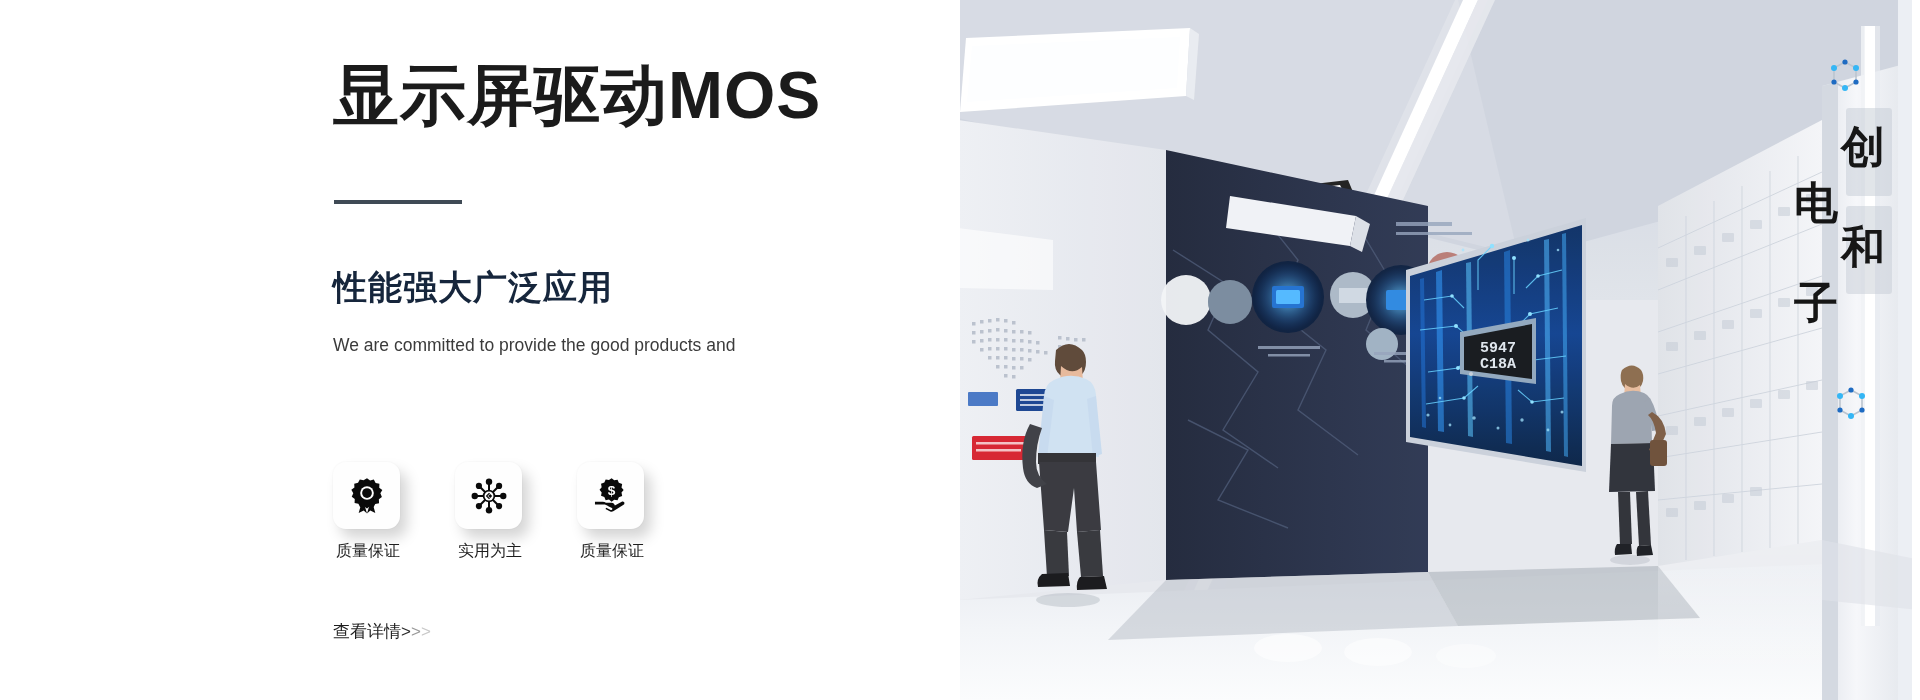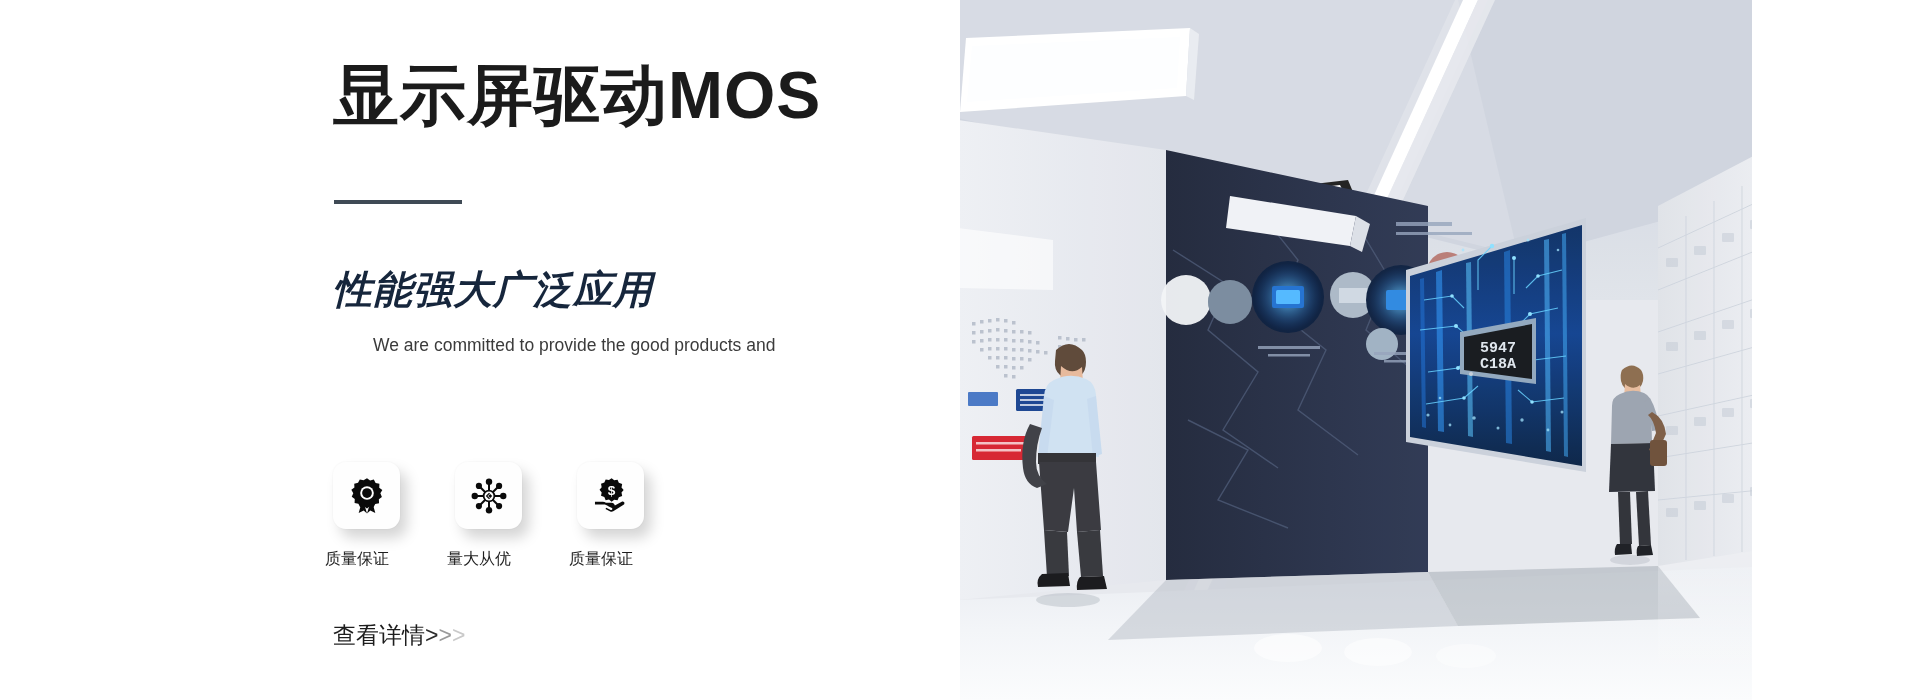--- a/index.html
+++ b/index.html
@@ -1,47 +1,47 @@
 <!DOCTYPE html>
 <html><head>
 <meta charset="utf-8">
 <style>
   * { margin:0; padding:0; box-sizing:border-box; }
   html,body { width:1920px; height:700px; overflow:hidden; background:#ffffff; }
   body { font-family:"Liberation Sans","DejaVu Sans",sans-serif; }
 
-  .banner { position:relative; width:1752px; height:700px; background:#0f172a; overflow:hidden; }
+  .banner { position:relative; width:1912px; height:700px; background:#0f172a; overflow:hidden; }
 
   
   .left-panel { position:absolute; left:0; top:0; width:960px; height:700px; background:#fff; z-index:5; }
 
   .title { position:absolute; left:333px; top:62px; font-size:66px; font-weight:700;
            letter-spacing:1px; color:#1b1b1b; line-height:1; white-space:nowrap; }
 
   .divider { position:absolute; left:334px; top:200px; width:128px; height:4px; background:#3f4a55; }
 
-  .subtitle { position:absolute; left:333px; top:270px; font-size:39px; font-weight:700;
-              color:#16263c; letter-spacing:1px; line-height:1; white-space:nowrap;font-style:italic; }
+  .subtitle { position:absolute; left:333px; top:270px; font-size:34px; font-weight:700;
+              color:#16263c; letter-spacing:1px; line-height:1; white-space:nowrap; }
 
   .para { position:absolute; left:333px; top:330px; width:560px; font-size:17.5px;
-          color:#3b3b3b; line-height:31px; font-weight:400;margin-left:40px; }
+          color:#3b3b3b; line-height:31px; font-weight:400; }
   .para span { display:block; white-space:nowrap; }
 
   
   .features { position:absolute; left:333px; top:462px; display:flex; gap:55px; }
   .feature { width:67px; }
   .fcard { width:67px; height:67px; border-radius:13px; background:#fefefe;
            box-shadow: 7px 9px 14px rgba(0,0,0,0.17), 0 0 0 1px rgba(0,0,0,0.015);
            display:flex; align-items:center; justify-content:center; }
   .fcard svg { display:block; }
-  .flabel { margin-top:20px; font-size:16px; color:#1d1d1d; text-align:left; white-space:nowrap;
+  .flabel { margin-top:12px; font-size:16px; color:#1d1d1d; text-align:right; white-space:nowrap;
             margin-left:-8px; }
 
   
-  .more { position:absolute; left:333px; top:620px; font-size:23px; color:#1d1d1d;
+  .more { position:absolute; left:333px; top:620px; font-size:17px; color:#1d1d1d;
           text-decoration:none; white-space:nowrap; display:inline-flex; align-items:baseline; }
   .more .chev1 { color:#2b2b2b; }
   .more .chev2 { color:#9a9a9a; }
   .more .chev3 { color:#c9c9c9; }
 
   
   .photo { position:absolute; left:958px; top:0; width:962px; height:700px; overflow:hidden;
            background:#e7e9ee; }
   .photo svg { position:absolute; left:0; top:0; width:962px; height:700px; }
 </style>
@@ -99,21 +99,21 @@
                 <circle cx="49" cy="49" r="5.2"></circle>
               <circle cx="49" cy="15" r="5.2"></circle>
                 <circle cx="15" cy="49" r="5.2"></circle>
             </g>
             <circle cx="32" cy="32" r="10.5" fill="#0a0a0a"></circle>
             <circle cx="32" cy="32" r="7.6" fill="#ffffff"></circle>
             <path fill="#0a0a0a" d="M32 26.5l5.4 5.5-5.4 5.5-5.4-5.5z"></path>
             <path fill="#ffffff" d="M29.3 32l3.4-3.5h1.6L30.9 32l3.4 3.5h-1.6z" opacity="0.85"></path>
           </svg>
         </div>
-        <div class="flabel">量大从优</div>
+        <div class="flabel">实用为主</div>
       </div>
 
       <div class="feature">
         <div class="fcard">
           <svg width="38" height="38" viewBox="0 0 64 64">
             <path fill="#0a0a0a" d="M33 2l4.4 3.6 5.6-1.1 2.2 5.3 5.6 2.1-1.1 5.6 3.6 4.4-3.6 4.4 1.1 5.6-5.6 2.1-2.2 5.3-5.6-1.1L33 41.5l-4.4-3.6-5.6 1.1-2.2-5.3-5.6-2.1 1.1-5.6L12.7 21.5l3.6-4.4-1.1-5.6 5.6-2.1 2.2-5.3 5.6 1.1z"></path>
             <text x="33" y="30" font-family="Liberation Sans, sans-serif" font-size="23" font-weight="700" fill="#ffffff" text-anchor="middle">$</text>
             <path fill="#0a0a0a" d="M5 46.5h14.5c3 0 5.5 1.2 8 2.6l6 3.3c1 .6 1 2 0 2.6-.9.5-2 .5-2.9 0l-6.6-3.4-1.3 2.4 8 4.1c1.6.8 3.5.7 5-.3l17.4-11c1.6-1 2-3.2.8-4.6-.9-1.1-2.5-1.4-3.8-.7l-11.6 6.5c-.5-2.6-2.8-4.6-5.6-4.6h-9.4c-1.5-1.2-3.4-1.9-5.4-1.9H5z"></path>
             <circle cx="9.5" cy="55.2" r="1.7" fill="#ffffff"></circle>
           </svg>

